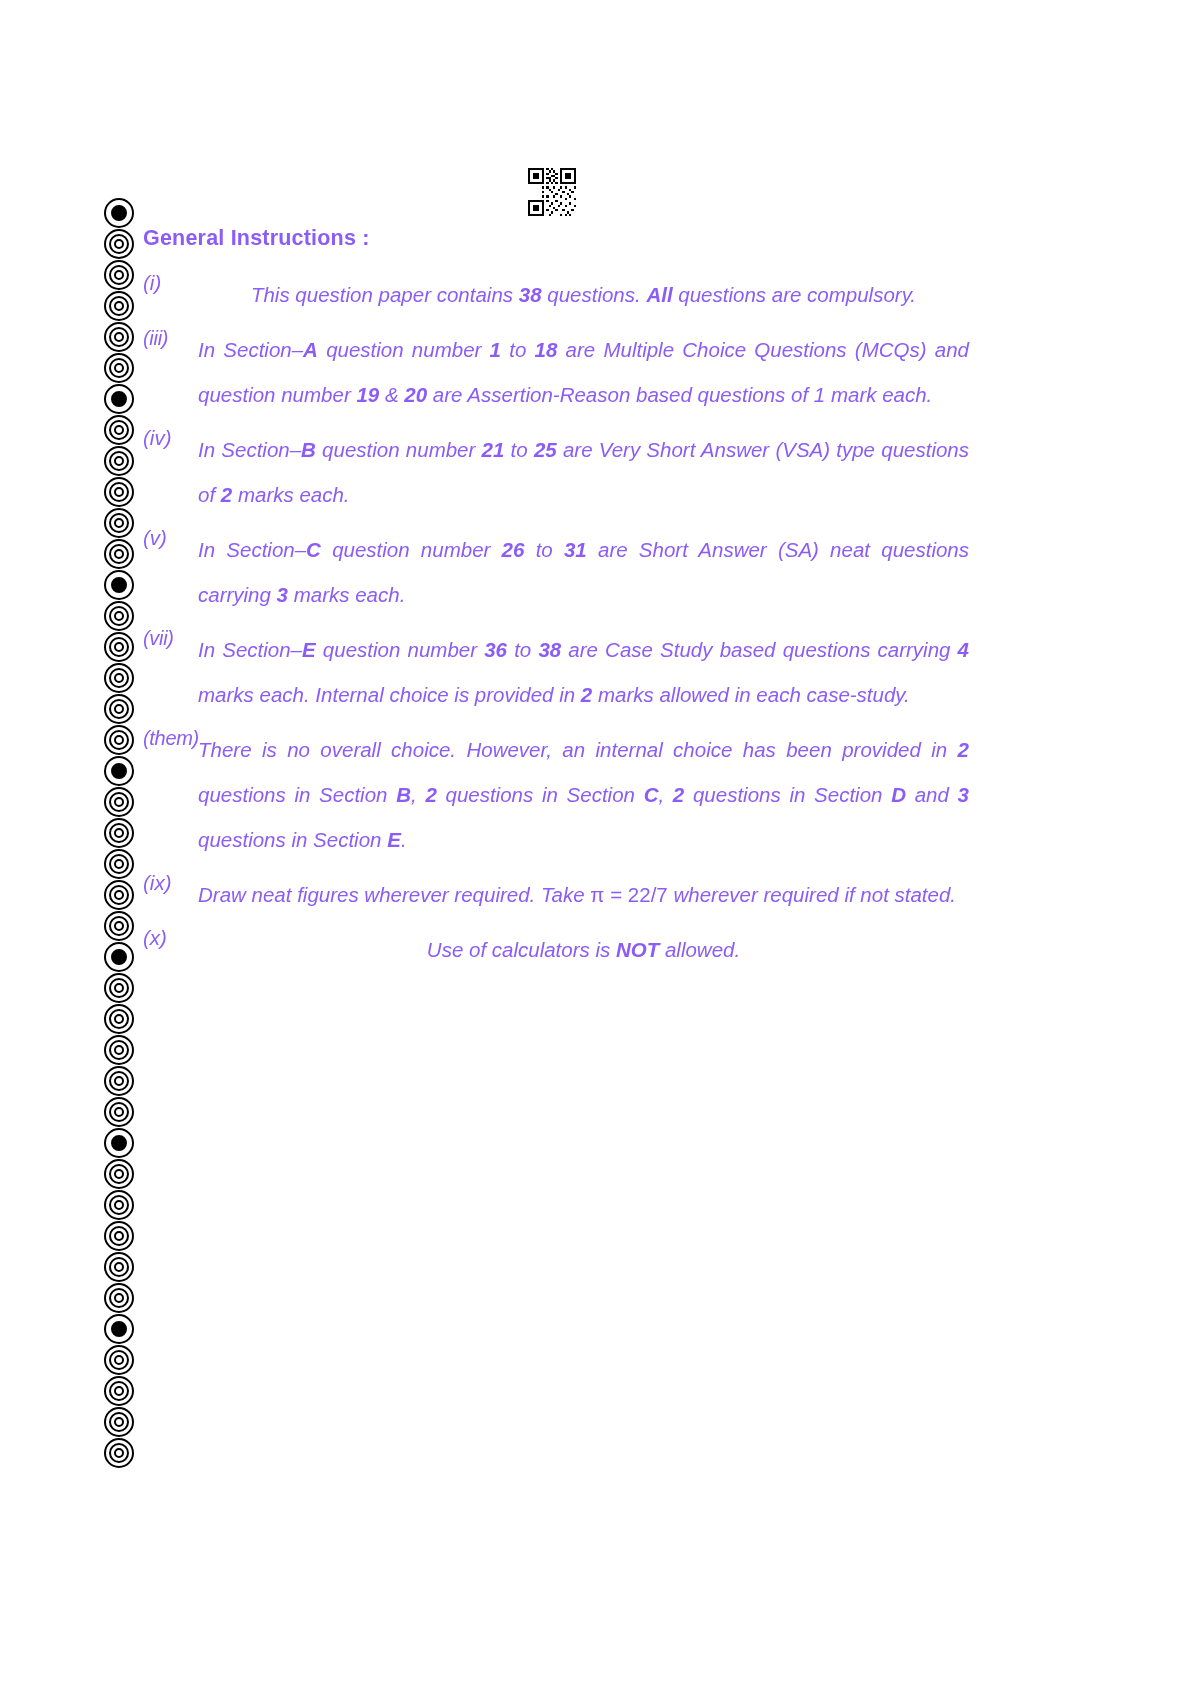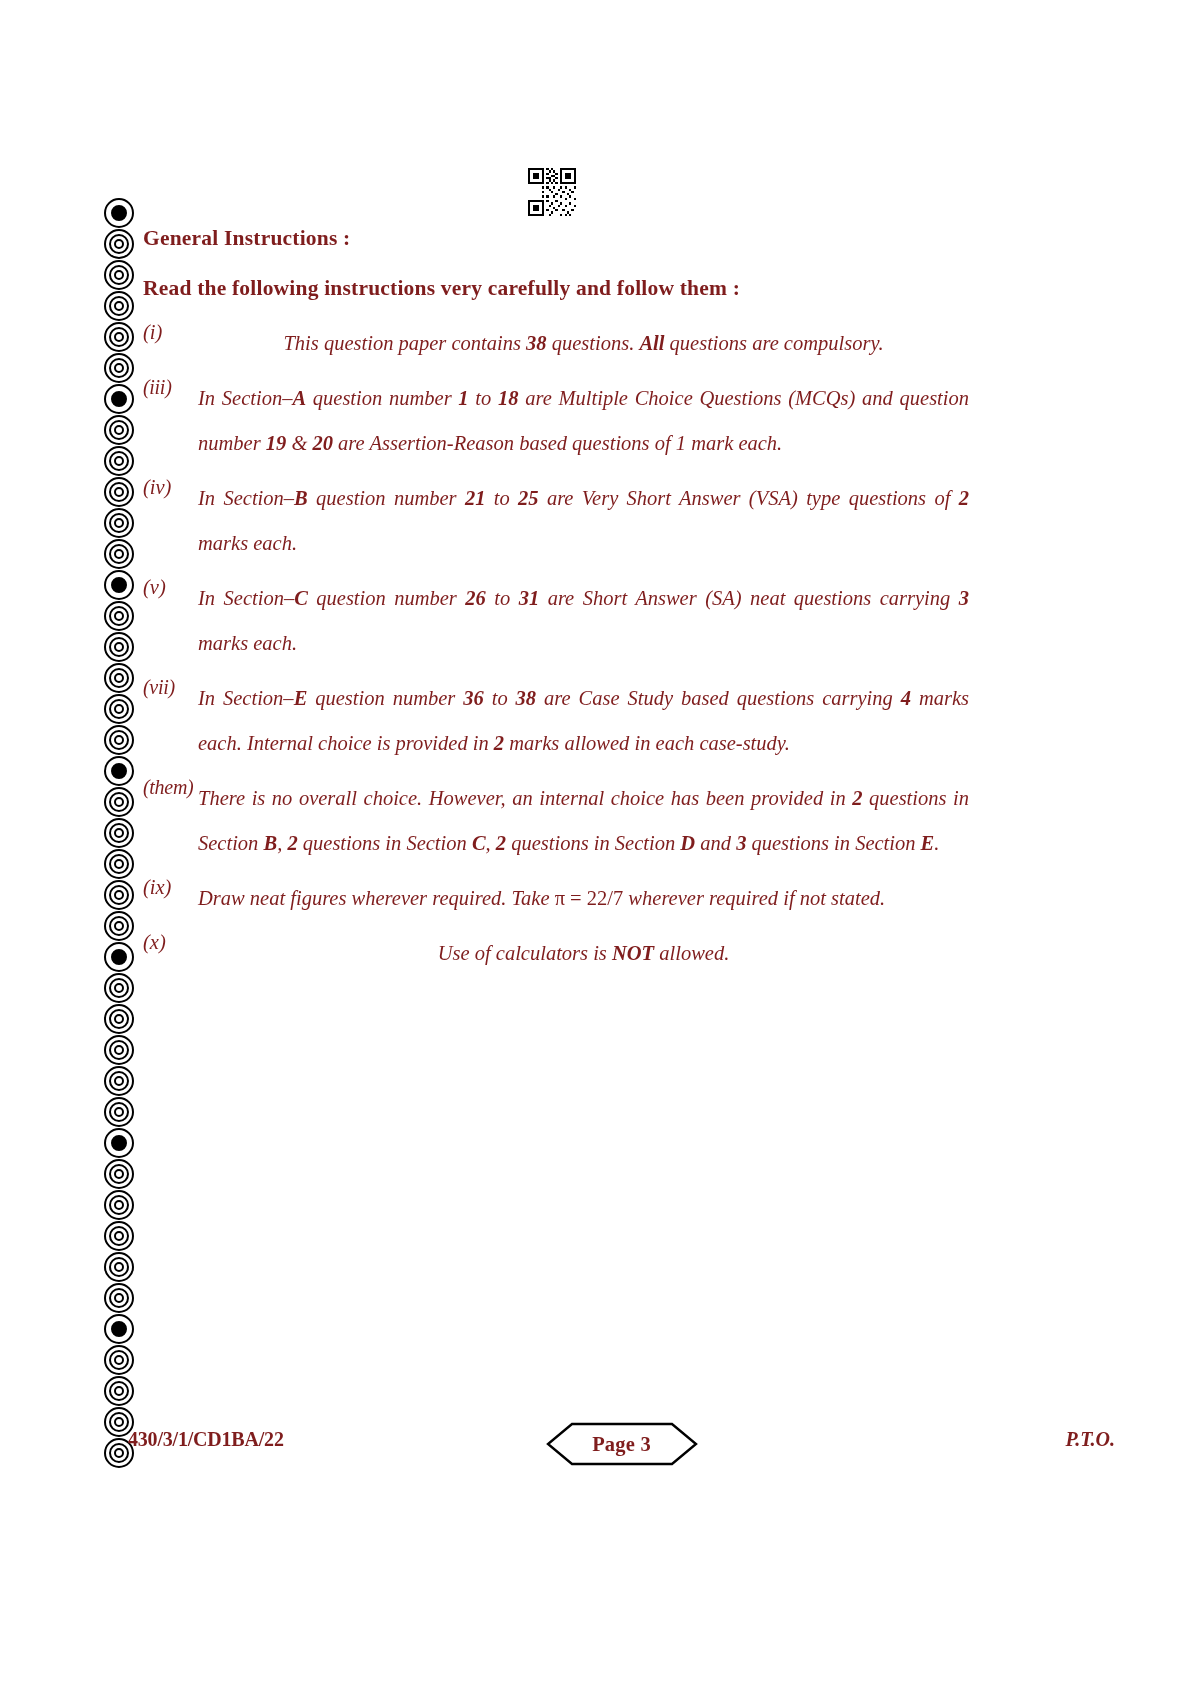--- a/index.html
+++ b/index.html
@@ -6,22 +6,22 @@
     margin: 0;
     padding: 0;
     background: #ffffff;
   }
   .page {
     position: relative;
     width: 1190px;
     height: 1683px;
     background: #ffffff;
     overflow: hidden;
-    font-family: Liberation Serif, serif;
-    color: #7f1d1d;
+    font-family: Liberation Sans, sans-serif;
+    color: #8b5cf6;
   }
 
   
   .binding {
     position: absolute;
     left: 104px;
     top: 198px;
     width: 34px;
     height: 1260px;
   }
@@ -481,21 +481,20 @@
         <rect x="19" y="18" width="1" height="1"></rect>
           <rect x="14" y="20" width="1" height="1"></rect>
         <rect x="16" y="20" width="1" height="1"></rect>
           <rect x="18" y="20" width="1" height="1"></rect>
       </g>
     </svg>
   </div>
 
   <div class="content">
     <div class="head-line">General Instructions :</div>
-    <div class="head-line second">Read the following instructions very carefully and follow them :</div>
 
     <ul class="inst-list" id="inst-list">
         <li class="inst-item">
           <span class="inst-marker">(i)</span>
           <span class="inst-body nojust"><span>This question paper contains </span><b>38</b><span> questions. </span><b>All</b><span> questions are compulsory.</span></span>
         </li>
         <li class="inst-item">
           <span class="inst-marker wide">(iii)</span>
           <span class="inst-body"><span>In Section–</span><b>A</b><span> question number </span><b>1</b><span> to </span><b>18</b><span> are Multiple Choice Questions (MCQs) and question number </span><b>19</b><span> &amp; </span><b>20</b><span> are Assertion-Reason based questions of </span><span>1</span><span> mark each.</span></span>
         </li>
@@ -519,24 +518,14 @@
           <span class="inst-marker">(ix)</span>
           <span class="inst-body"><span>Draw neat figures wherever required. Take </span><span class="up">π = 22/7</span><span> wherever required if not stated.</span></span>
         </li>
         <li class="inst-item">
           <span class="inst-marker">(x)</span>
           <span class="inst-body nojust"><span>Use of calculators is </span><b>NOT</b><span> allowed.</span></span>
         </li>
       </ul>
   </div>
 
-  <div class="footer">
-    <div class="footer-code">430/3/1/CD1BA/22</div>
-    <div class="page-badge">
-      <svg width="152" height="44" viewBox="0 0 152 44">
-        <polygon points="26,2 126,2 150,22 126,42 26,42 2,22" fill="#ffffff" stroke="#000000" stroke-width="2.4"></polygon>
-      </svg>
-      <div class="plabel">Page 3</div>
-    </div>
-    <div class="footer-pto">P.T.O.</div>
-  </div>
 
 </div>
 
 </body></html>

